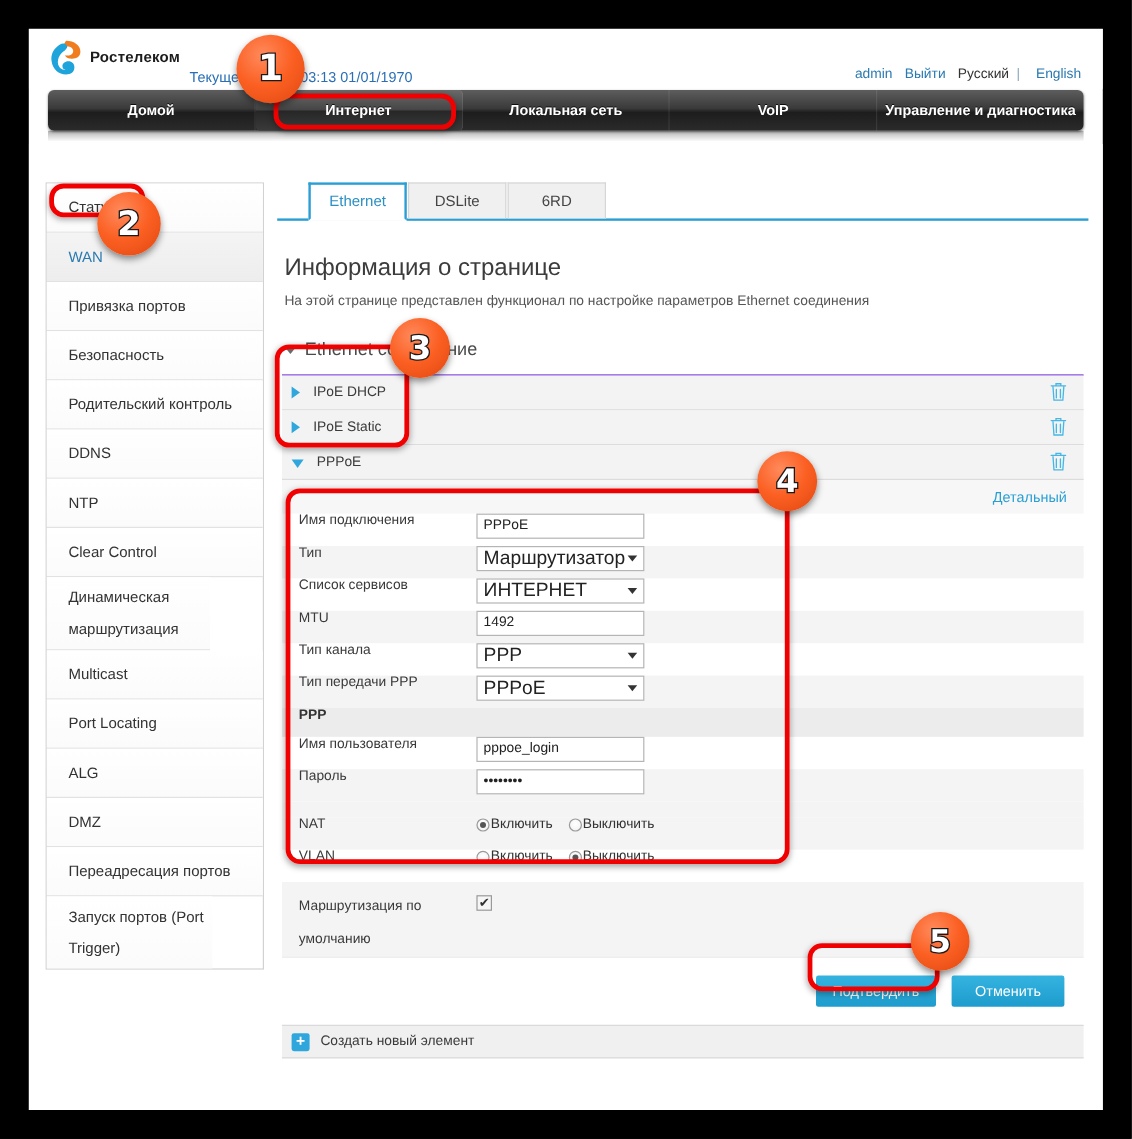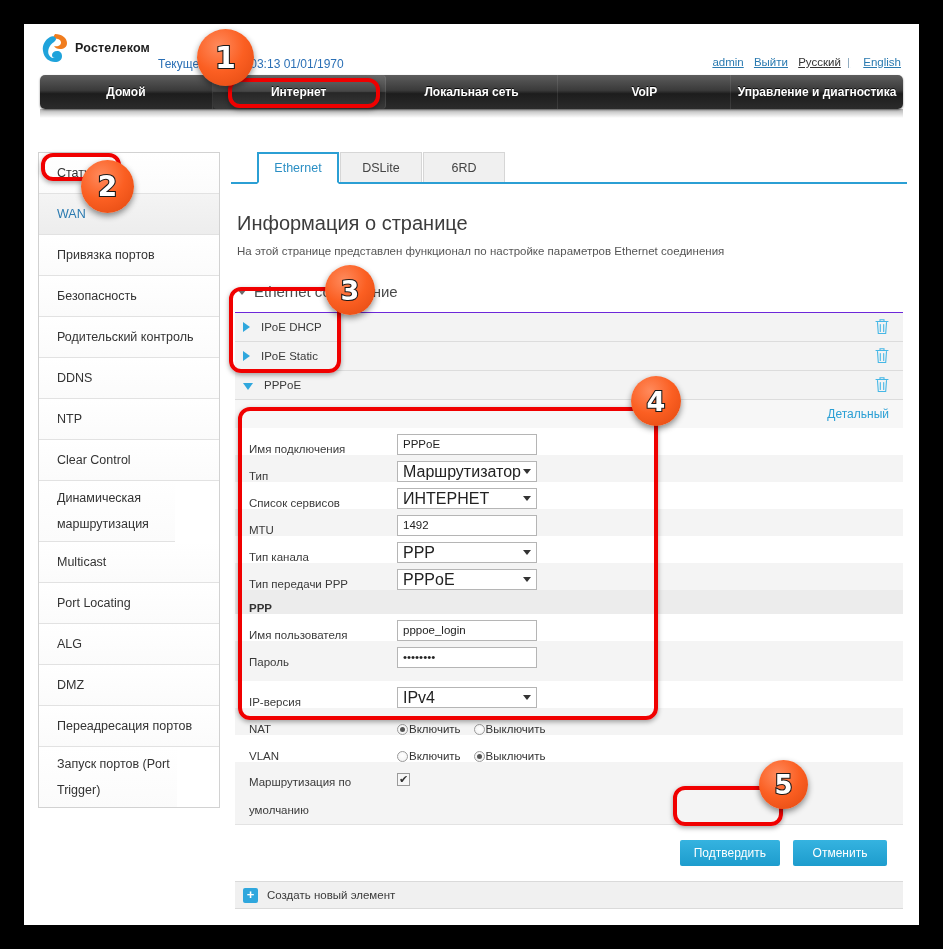--- a/index.html
+++ b/index.html
@@ -60,21 +60,21 @@
   }
   #acct {
     position: absolute;
     right: 18px; top: 32px;
     font-size: 11.5px;
     white-space: nowrap;
   }
   #acct .lnk { color: #2a7ab0; cursor: pointer; }
   #acct .sep { color: #8aa7bd; margin: 0 3px; }
   #acct .cur { color: #333333; }
-  #acct span { margin-left: 7px; text-decoration: underline; }
+  #acct span { margin-left: 7px; }
 
   
   #navbar {
     position: absolute;
     left: 16px; top: 51px;
     width: 863px; height: 34px;
     background: linear-gradient(to bottom, #5d5d5d 0%, #3a3a3a 45%, #1d1d1d 55%, #2b2b2b 100%);
     border-radius: 5px;
     display: flex;
     align-items: stretch;
@@ -264,21 +264,21 @@
   }
 
   
   #form {
     width: 668px;
     margin-left: 4px;
     border-bottom: 1px solid #e3e3e3;
   }
   .frow {
     display: flex;
-    align-items: flex-end;
+    align-items: flex-start;
     min-height: 27px;
     font-size: 11.5px;
     color: #333333;
     padding-left: 14px;
     box-sizing: border-box;
   }
   .frow.alt { background: #f4f4f4; }
   .frow .lbl { width: 148px; color: #3a3a3a; flex: none; }
   .frow .lbl.wrap { line-height: 26px; }
   .frow.grouphdr {
@@ -582,27 +582,20 @@
             <input class="inp" type="text" value="pppoe_login" style="">
           </div>
 
           <div class="frow alt">
             <div class="lbl">Пароль</div>
             <input class="inp" type="text" value="••••••••" style="">
           </div>
 
           <div class="frow spacer"></div>
 
-          <div class="frow">
-            <div class="lbl">IP-версия</div>
-            <div class="sel-box">
-              <span>IPv4</span>
-              <span class="cv"></span>
-            </div>
-          </div>
 
           <div class="frow alt">
             <div class="lbl">NAT</div>
             <div class="radio-grp">
               <span class="radio on"></span>
               <span class="rtxt">Включить</span>
               <span class="radio"></span>
               <span class="rtxt">Выключить</span>
             </div>
           </div>

